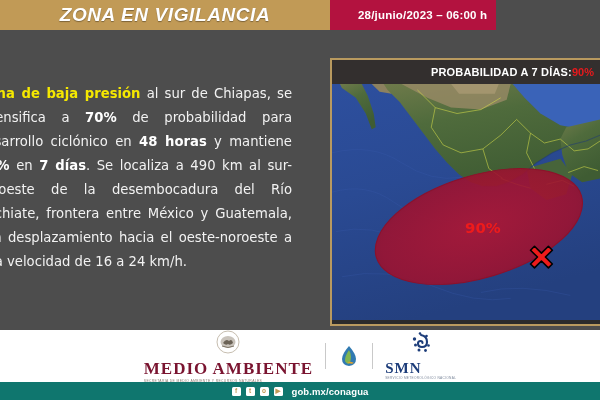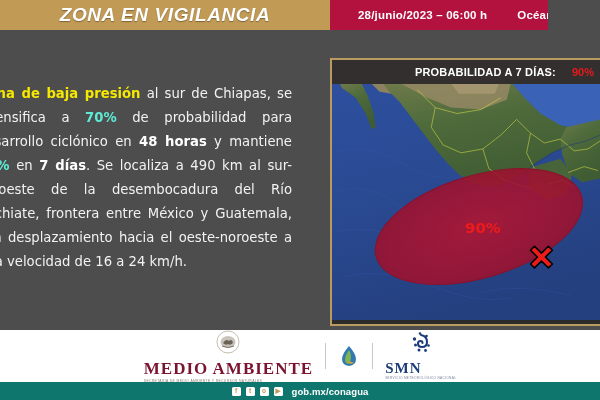--- a/index.html
+++ b/index.html
@@ -5,21 +5,21 @@
   * { margin:0; padding:0; box-sizing:border-box; }
   html,body { width:600px; height:400px; overflow:hidden; }
   body {
     font-family:"Liberation Sans", sans-serif;
     background:#4d4d4d;
     position:relative;
   }
 
   
   #header {
-    position:absolute; left:0; top:0; width:548px; height:30px;
+    position:absolute; left:0; top:0; width:496px; height:30px;
     display:flex;
   }
   #header-left {
     width:330px; height:30px; background:#c19a56;
     display:flex; align-items:center; justify-content:center;
   }
   #header-title {
     color:#ffffff; font-size:19px; font-weight:bold;
     letter-spacing:0.6px; font-style:italic;
     text-shadow:0 1px 1px rgba(0,0,0,.35);
@@ -42,33 +42,33 @@
   }
 
   
   #text-col {
     position:absolute; left:-22px; top:52px; width:330px;
     color:#f2f2f2; font-size:13.2px; line-height:24px;
     text-align:justify; padding-right:16px;
     font-family:"DejaVu Sans", sans-serif;
   }
   .hl-yellow { color:#f5e800; font-weight:bold; }
-  .hl-red { color:#5eead4; font-weight:bold; }
+  .hl-red { color:#ffffff; font-weight:bold; }
   .bold-w { color:#ffffff; font-weight:bold; }
 
   
   #map-panel {
     position:absolute; left:330px; top:28px; width:270px; height:268px;
     border:2px solid #b99a5f; border-right:none;
     background:#2b2b2b; overflow:hidden;
   }
   #map-caption {
     height:24px; background:#332f2e;
     display:flex; align-items:center; justify-content:flex-end;
-    padding-right:6px; gap:16px;
+    padding-right:6px; gap:0;
   }
   #map-caption-label {
     color:#ffffff; font-size:11px; font-weight:bold; letter-spacing:.2px;
     white-space:nowrap;
   }
   #map-caption-value {
     color:#e8191c; font-size:11px; font-weight:bold;
   }
   #map-canvas { position:absolute; left:0; top:24px; right:0; bottom:4px; }
   #map-canvas svg { display:block; width:100%; height:100%; }

